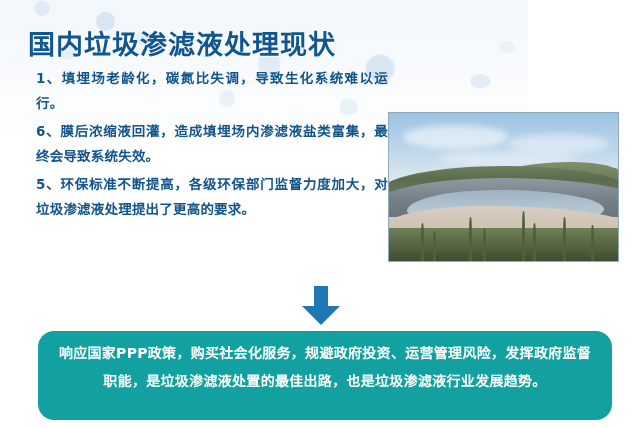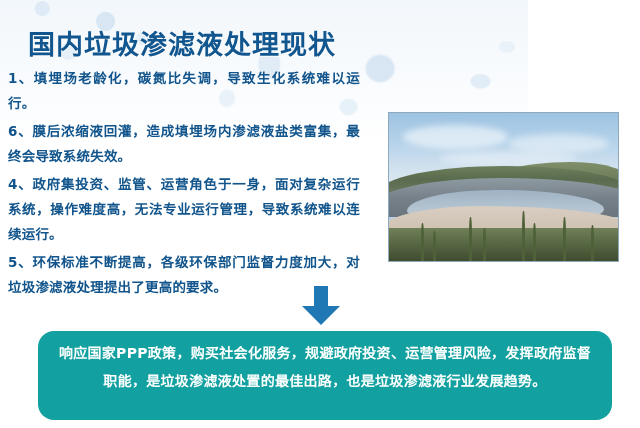--- a/index.html
+++ b/index.html
@@ -42,21 +42,21 @@
     font-weight: bold;
     letter-spacing: 1px;
     color: #11568f;
     text-shadow: 0.5px 0.5px 0 rgba(255,255,255,0.85);
     white-space: nowrap;
   }
 
   
   #bullets {
     position: absolute;
-    left: 8px;
+    left: 36px;
     top: 66px;
     width: 352px;
   }
   .bullet {
     font-size: 13.5px;
     font-weight: bold;
     line-height: 25px;
     color: #12558c;
     letter-spacing: 0.2px;
     margin-bottom: 3px;
@@ -160,21 +160,20 @@
 </head>
 <body>
 
 <div id="slide">
 
   <div id="title">国内垃圾渗滤液处理现状</div>
 
   <div id="bullets">
     <div class="bullet">1、填埋场老龄化，碳氮比失调，导致生化系统难以运行。</div>
     <div class="bullet">6、膜后浓缩液回灌，造成填埋场内渗滤液盐类富集，最终会导致系统失效。</div>
-    <div class="bullet">4、政府集投资、监管、运营角色于一身，面对复杂运行系统，操作难度高，无法专业运行管理，导致系统难以连续运行。</div>
     <div class="bullet">5、环保标准不断提高，各级环保部门监督力度加大，对垃圾渗滤液处理提出了更高的要求。</div>
   </div>
 
   <div id="photo">
     <div class="sky"></div>
     <div class="cloud1"></div>
     <div class="cloud2"></div>
     <div class="cloud3"></div>
     <div class="ridge2"></div>
     <div class="ridge"></div>

